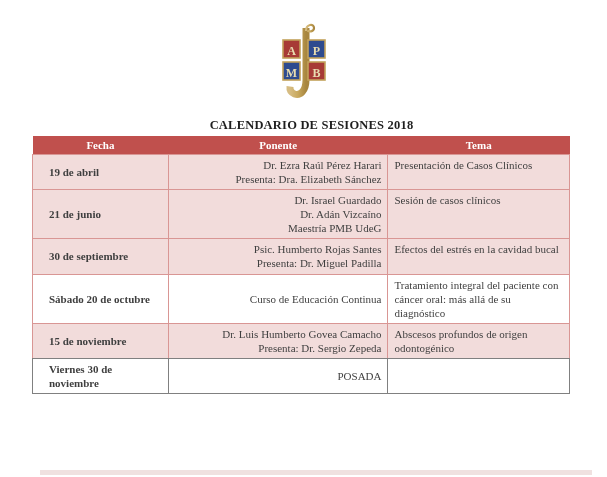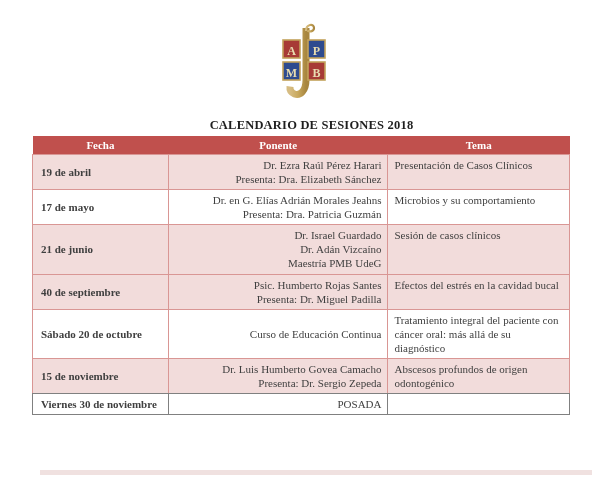--- a/index.html
+++ b/index.html
@@ -22,21 +22,21 @@
   th{
     background:var(--header-bg);color:var(--header-text);font-weight:bold;
     font-size:11px;padding:2px 4px;border:none;height:14px;margin-top:24px;
   }
   td{
     border:1px solid var(--border-pink);padding:3px 6px;line-height:1.28;
     vertical-align:middle;background:var(--row-white);
   }
   tr.shaded td{background:var(--row-shaded);}
   tr.row-last td{border-color:var(--border-grey);}
-  td.fecha{font-weight:bold;padding-left:8px;}
+  td.fecha{font-weight:bold;padding-left:16px;}
   td.ponente{text-align:right;}
   td.tema{vertical-align:top;text-align:left;}
   .under-strip{
     position:absolute;top:470px;left:40px;width:552px;height:5px;background:var(--strip);
   }
   .logo text{font-family:"Liberation Serif","DejaVu Serif",serif;font-weight:bold;}
 </style>
 </head>
 <body>
 
@@ -80,39 +80,31 @@
     </thead>
     <tbody id="rows">
         <tr class="shaded">
           <td class="fecha">19 de abril</td>
           <td class="ponente">
             <div>Dr. Ezra Raúl Pérez Harari</div>
             <div>Presenta: Dra. Elizabeth Sánchez</div>
           </td>
           <td class="tema">Presentación de Casos Clínicos</td>
         </tr>
-        <tr>
-          <td class="fecha">17 de mayo</td>
-          <td class="ponente">
-            <div>Dr. en G. Elías Adrián Morales Jeahns</div>
-            <div>Presenta: Dra. Patricia Guzmán</div>
-          </td>
-          <td class="tema">Microbios y su comportamiento</td>
-        </tr>
         <tr class="shaded">
           <td class="fecha">21 de junio</td>
           <td class="ponente">
             <div>Dr. Israel Guardado</div>
             <div>Dr. Adán Vizcaíno</div>
             <div>Maestría PMB UdeG</div>
           </td>
           <td class="tema">Sesión de casos clínicos</td>
         </tr>
         <tr class="shaded">
-          <td class="fecha">40 de septiembre</td>
+          <td class="fecha">30 de septiembre</td>
           <td class="ponente">
             <div>Psic. Humberto Rojas Santes</div>
             <div>Presenta: Dr. Miguel Padilla</div>
           </td>
           <td class="tema">Efectos del estrés en la cavidad bucal</td>
         </tr>
         <tr>
           <td class="fecha">Sábado 20 de octubre</td>
           <td class="ponente">
             <div>Curso de Educación Continua</div>

